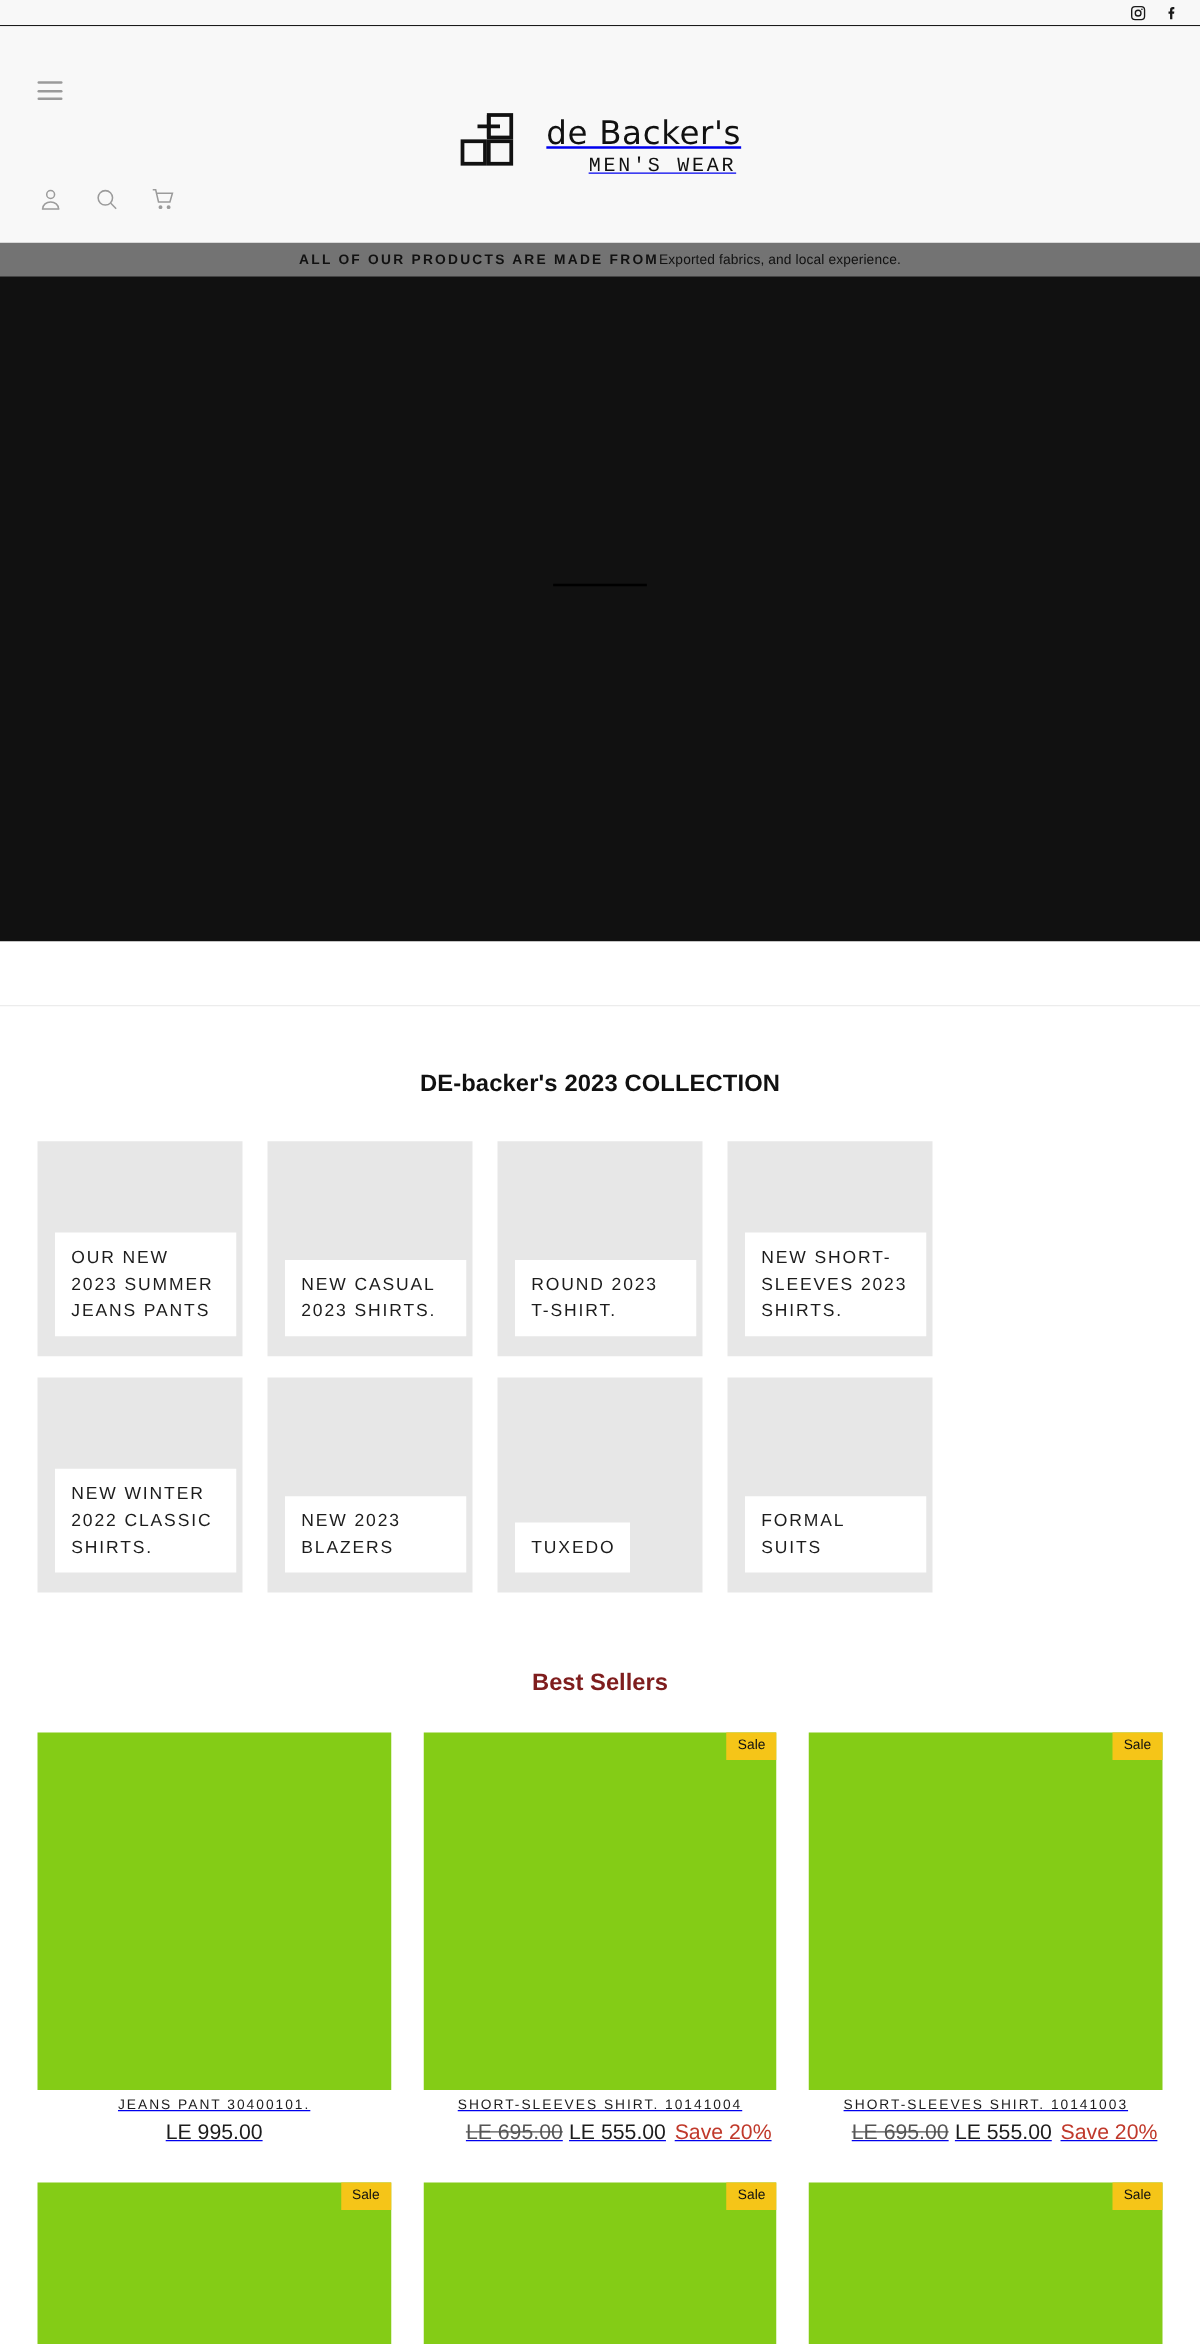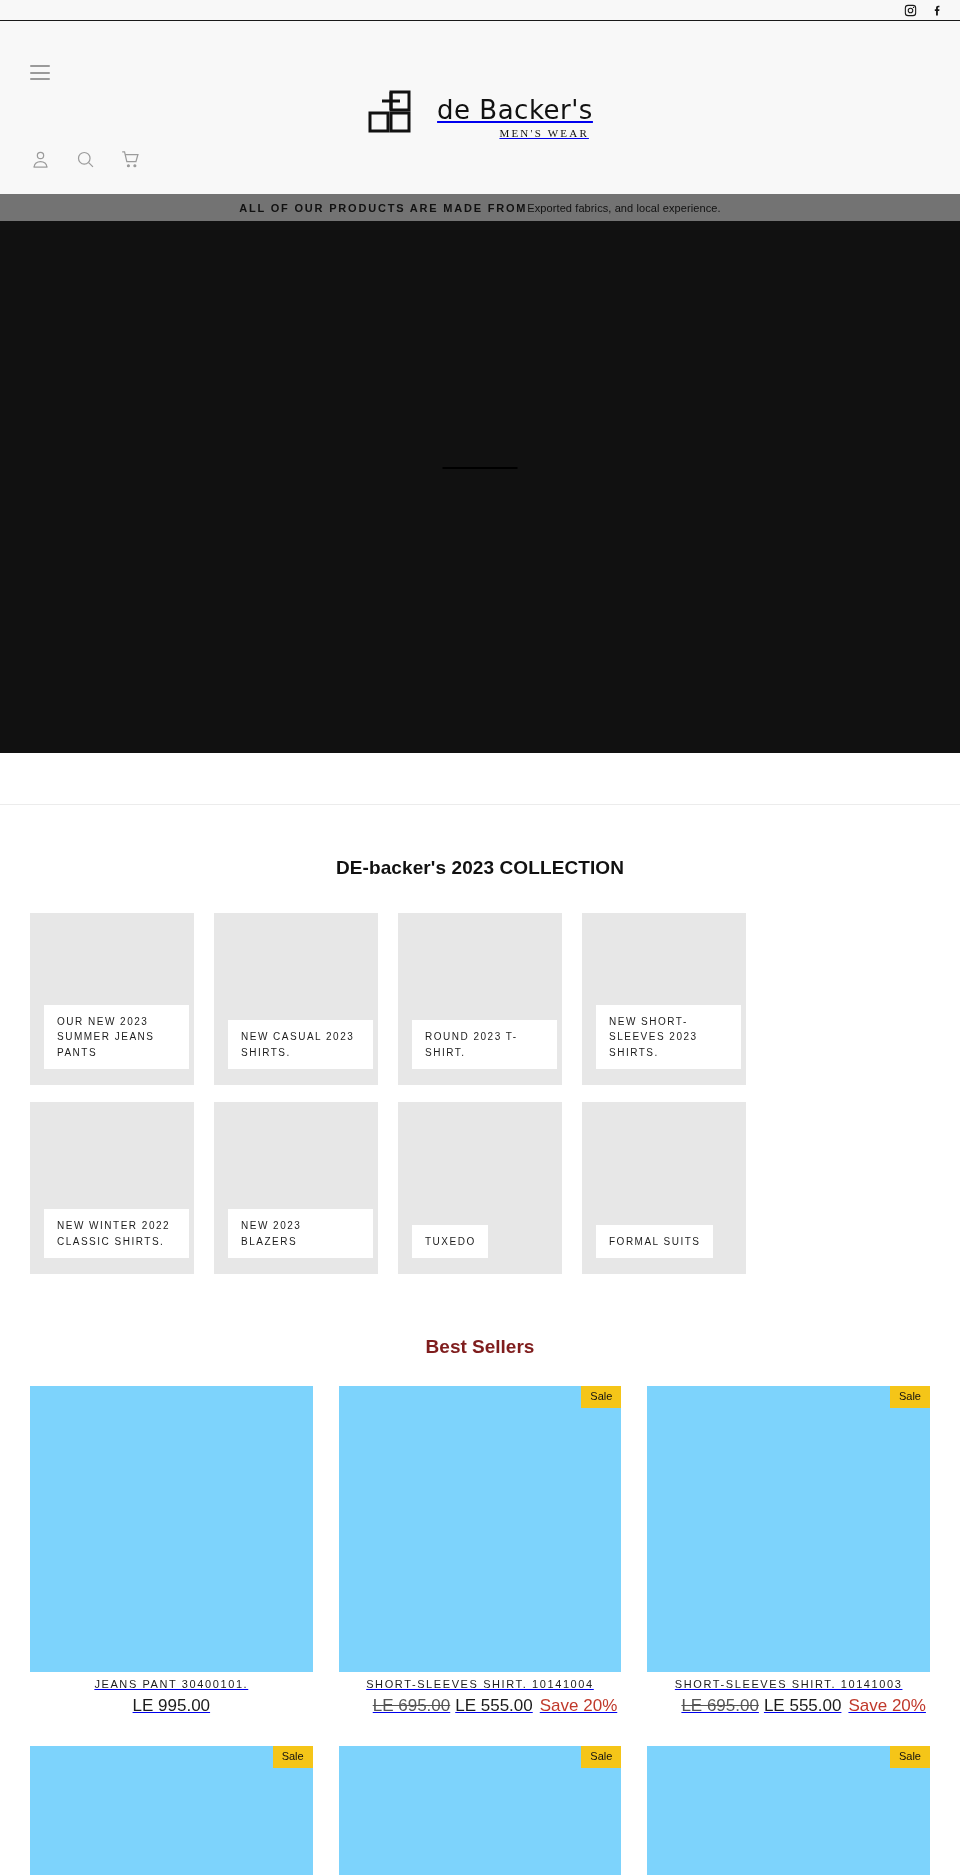--- a/index.html
+++ b/index.html
@@ -55,23 +55,23 @@
     display: flex; align-items: center; justify-content: center; gap: 12px;
   }
   .logo-mark { width: 58px; height: 58px; flex: 0 0 auto; }
   .logo-text { display: flex; flex-direction: column; align-items: center; }
   .logo-name {
     font-size: 26px; letter-spacing: .5px; font-weight: 400;
     color: #111; line-height: 1.05;
     font-family: "DejaVu Sans", sans-serif;
   }
   .logo-sub {
-    font-size: 11px; letter-spacing: 2.2px; color: #111;
+    font-size: 16px; letter-spacing: 2.2px; color: #111;
     margin-top: 3px; align-self: flex-end; padding-right: 4px;
-    font-family: Liberation Serif, serif;
+    font-family: Liberation Mono, monospace;
   }
 
   .util-icons {
     position: absolute;
     left: 30px; bottom: 24px;
     display: flex; align-items: center; gap: 24px;
   }
   .util-ico { width: 21px; height: 21px; color: #9b9b9b; cursor: pointer; }
   .util-ico svg { width: 100%; height: 100%; display: block; }
 
@@ -122,21 +122,21 @@
     height: 172px;
     position: relative;
     cursor: pointer;
   }
   .coll-label {
     position: absolute;
     left: 14px; bottom: 16px;
     background: #ffffff;
     padding: 9px 12px 9px 13px;
     max-width: 145px;
-    font-size: 10px;
+    font-size: 14px;
     letter-spacing: 1.5px;
     line-height: 1.55;
     color: #1c1c1c;
     text-transform: uppercase;
   }
   .coll-grid.row2 { margin-top: 17px; }
 
   
   .bs-title {
     text-align: center;
@@ -147,21 +147,21 @@
   }
   .prod-grid {
     display: grid;
     grid-template-columns: repeat(3, 1fr);
     gap: 26px;
     padding-top: 28px;
   }
   .prod-card { position: relative; cursor: pointer; }
   .prod-media {
     height: 286px;
-    background: #7dd3fc;
+    background: #84cc16;
     position: relative;
   }
   .sale-badge {
     position: absolute;
     top: 0; right: 0;
     background: #f5c518;
     color: #111;
     font-size: 11px;
     padding: 4px 9px;
     line-height: 1.25;

